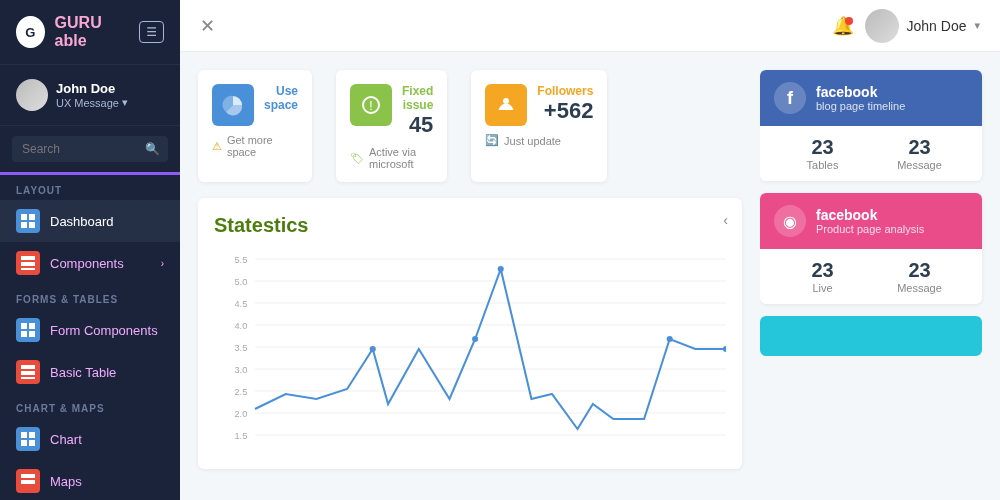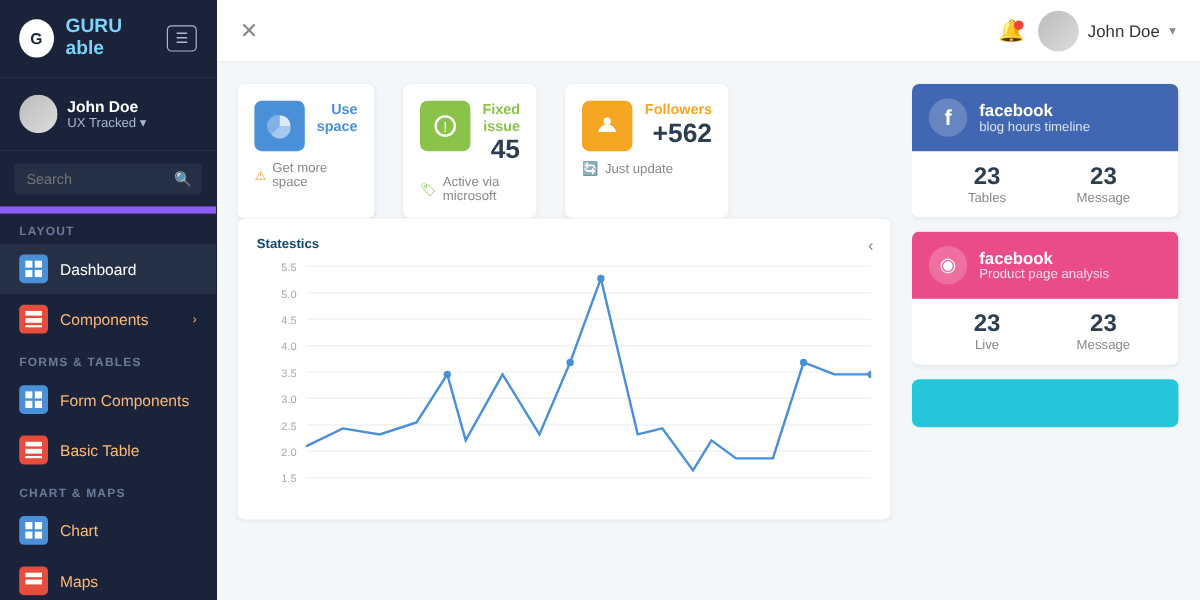--- a/index.html
+++ b/index.html
@@ -24,21 +24,21 @@
       gap: 10px;
       border-bottom: 1px solid #253047;
     }
     .logo-circle {
       width: 32px; height: 32px;
       background: #fff;
       border-radius: 50%;
       display: flex; align-items: center; justify-content: center;
       color: #1a233a; font-weight: bold; font-size: 13px;
     }
-    .logo-text { color: #7dd3fc; font-size: 16px; font-weight: 600; }
+    .logo-text { color: #f9a8d4; font-size: 16px; font-weight: 600; }
     .hamburger-btn {
       margin-left: auto;
       background: transparent;
       border: 1px solid #a9b7d0;
       border-radius: 4px;
       padding: 3px 6px;
       color: #a9b7d0;
       cursor: pointer;
       font-size: 12px;
     }
@@ -59,21 +59,21 @@
     .user-avatar-placeholder {
       width: 100%; height: 100%;
       background: linear-gradient(135deg, #bbb, #ddd);
     }
     .user-info { flex: 1; }
     .user-name { color: #fff; font-size: 13px; font-weight: 600; }
     .user-role { color: #a9b7d0; font-size: 11px; display: flex; align-items: center; gap: 3px; }
 
     .search-container {
       padding: 10px 12px;
-      border-bottom: 6px solid #8b5cf6;
+      border-bottom: 3px solid #8b5cf6;
     }
     .search-box {
       width: 100%;
       background: #253047;
       border: none;
       border-radius: 4px;
       padding: 6px 30px 6px 10px;
       color: #a9b7d0;
       font-size: 12px;
       outline: none;
@@ -97,21 +97,21 @@
       color: #6b7a99;
       font-weight: 600;
     }
     .nav-item {
       display: flex;
       align-items: center;
       gap: 10px;
       padding: 9px 16px;
       cursor: pointer;
       font-size: 13px;
-      color: #fdba74;
+      color: #f0abfc;
       transition: background 0.2s;
       position: relative;
     }
     .nav-item.active { background: #253047; color: #fff; }
     .nav-icon {
       width: 24px; height: 24px;
       border-radius: 4px;
       display: flex; align-items: center; justify-content: center;
       font-size: 13px;
       flex-shrink: 0;
@@ -177,20 +177,21 @@
       flex: 1;
       overflow-y: auto;
       padding: 18px 18px 0 18px;
     }
 
     
     .stat-cards {
       display: grid;
       grid-template-columns: repeat(4, 1fr);
       gap: 24px;
+      margin-bottom: 16px;
     }
     .stat-card {
       background: #fff;
       border-radius: 6px;
       padding: 14px 14px 12px;
       box-shadow: 0 1px 4px rgba(0,0,0,0.07);
       display: flex;
       flex-direction: column;
       gap: 4px;
     }
@@ -221,24 +222,24 @@
 
     
     .chart-panel {
       background: #fff;
       border-radius: 6px;
       padding: 16px;
       box-shadow: 0 1px 4px rgba(0,0,0,0.07);
       position: relative;
     }
     .chart-title {
-      font-size: 11px;
+      font-size: 20px;
       font-weight: 600;
-      color: #0c4a6e;
-      margin-bottom: 2px;
+      color: #4d7c0f;
+      margin-bottom: 12px;
     }
     .chart-collapse-btn {
       position: absolute;
       right: 14px; top: 14px;
       background: none; border: none; cursor: pointer;
       color: #888; font-size: 14px;
     }
     .chart-svg-wrap { width: 100%; }
 
     
@@ -302,21 +303,21 @@
     <button class="hamburger-btn">☰</button>
   </div>
 
   <div class="user-section">
     <div class="user-avatar">
       <div class="user-avatar-placeholder"></div>
     </div>
     <div class="user-info">
       <div class="user-name">John Doe</div>
       <div class="user-role">
-        <span>UX Tracked</span>
+        <span>UX Message</span>
         <span>▾</span>
       </div>
     </div>
   </div>
 
   <div class="search-container">
     <div class="search-wrap">
       <input class="search-box" type="text" placeholder="Search" style="">
       <span class="search-icon-inner">🔍</span>
     </div>
@@ -521,21 +522,21 @@
 
     <div id="content-right">
 
       <div class="social-card">
         <div class="social-header" style="background:#4267b2;">
           <div class="social-icon" style="background:rgba(255,255,255,0.2);">
             <span style="font-weight:bold;font-size:18px;">f</span>
           </div>
           <div>
             <div class="social-name">facebook</div>
-            <div class="social-sub">blog hours timeline</div>
+            <div class="social-sub">blog page timeline</div>
           </div>
         </div>
         <div class="social-stats">
           <div class="social-stat-item">
             <div class="social-stat-value">23</div>
             <div class="social-stat-label">Tables</div>
           </div>
           <div class="social-stat-item">
             <div class="social-stat-value">23</div>
             <div class="social-stat-label">Message</div>

